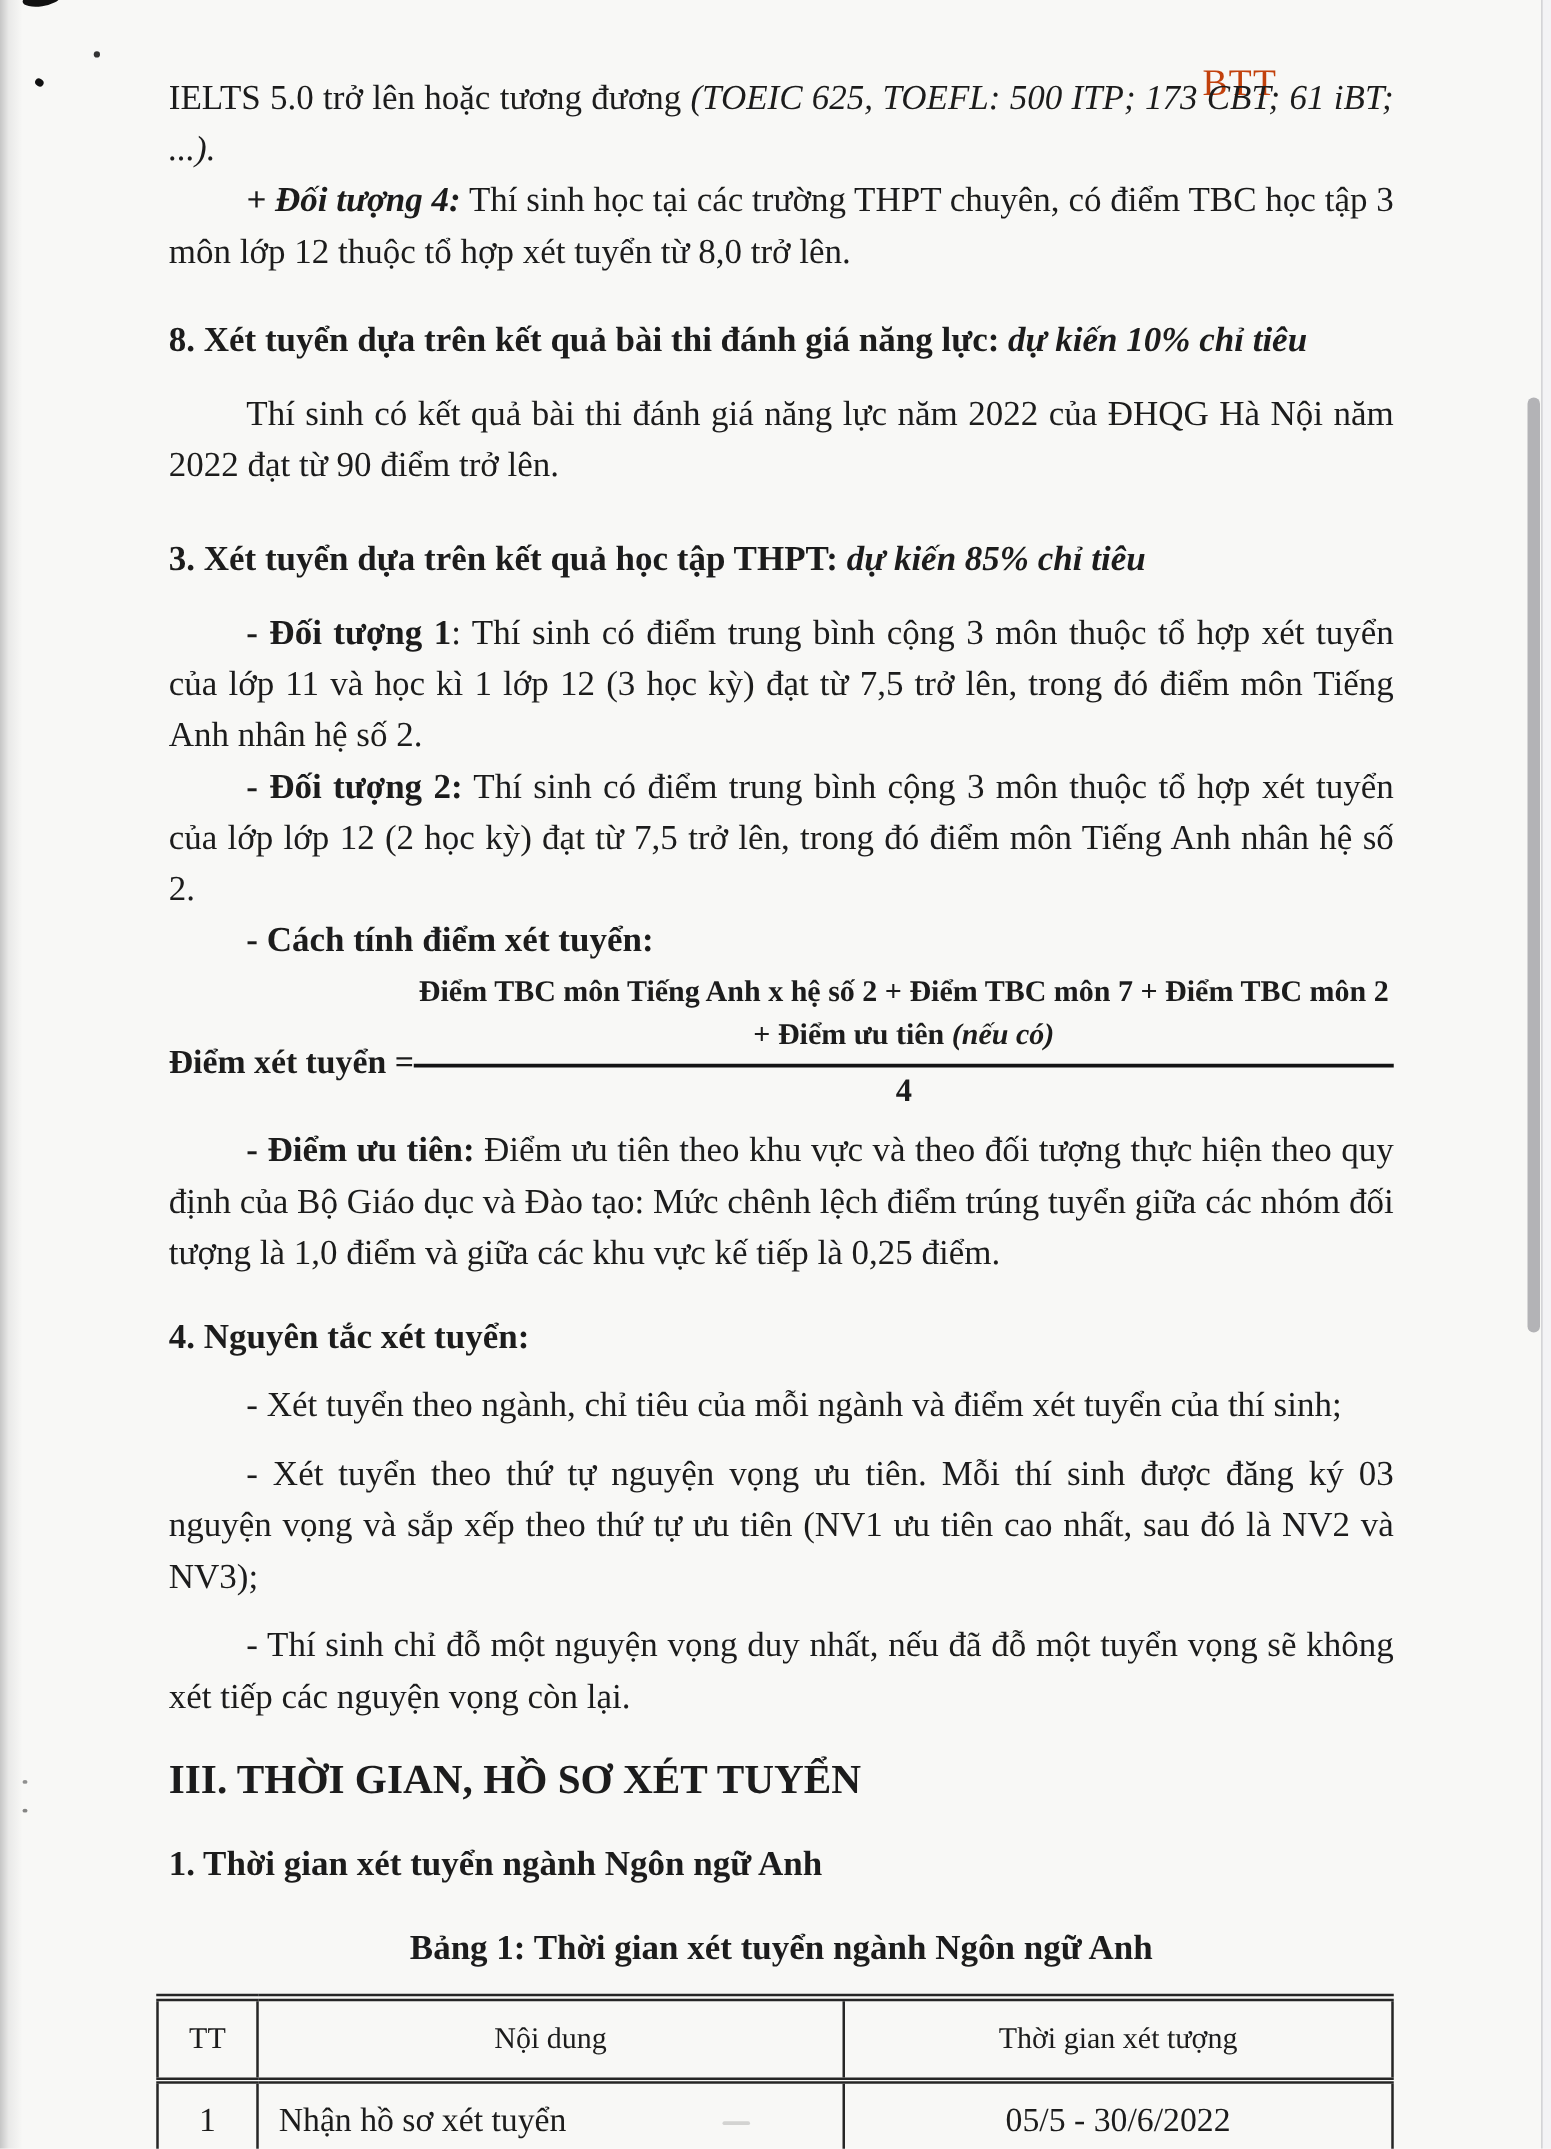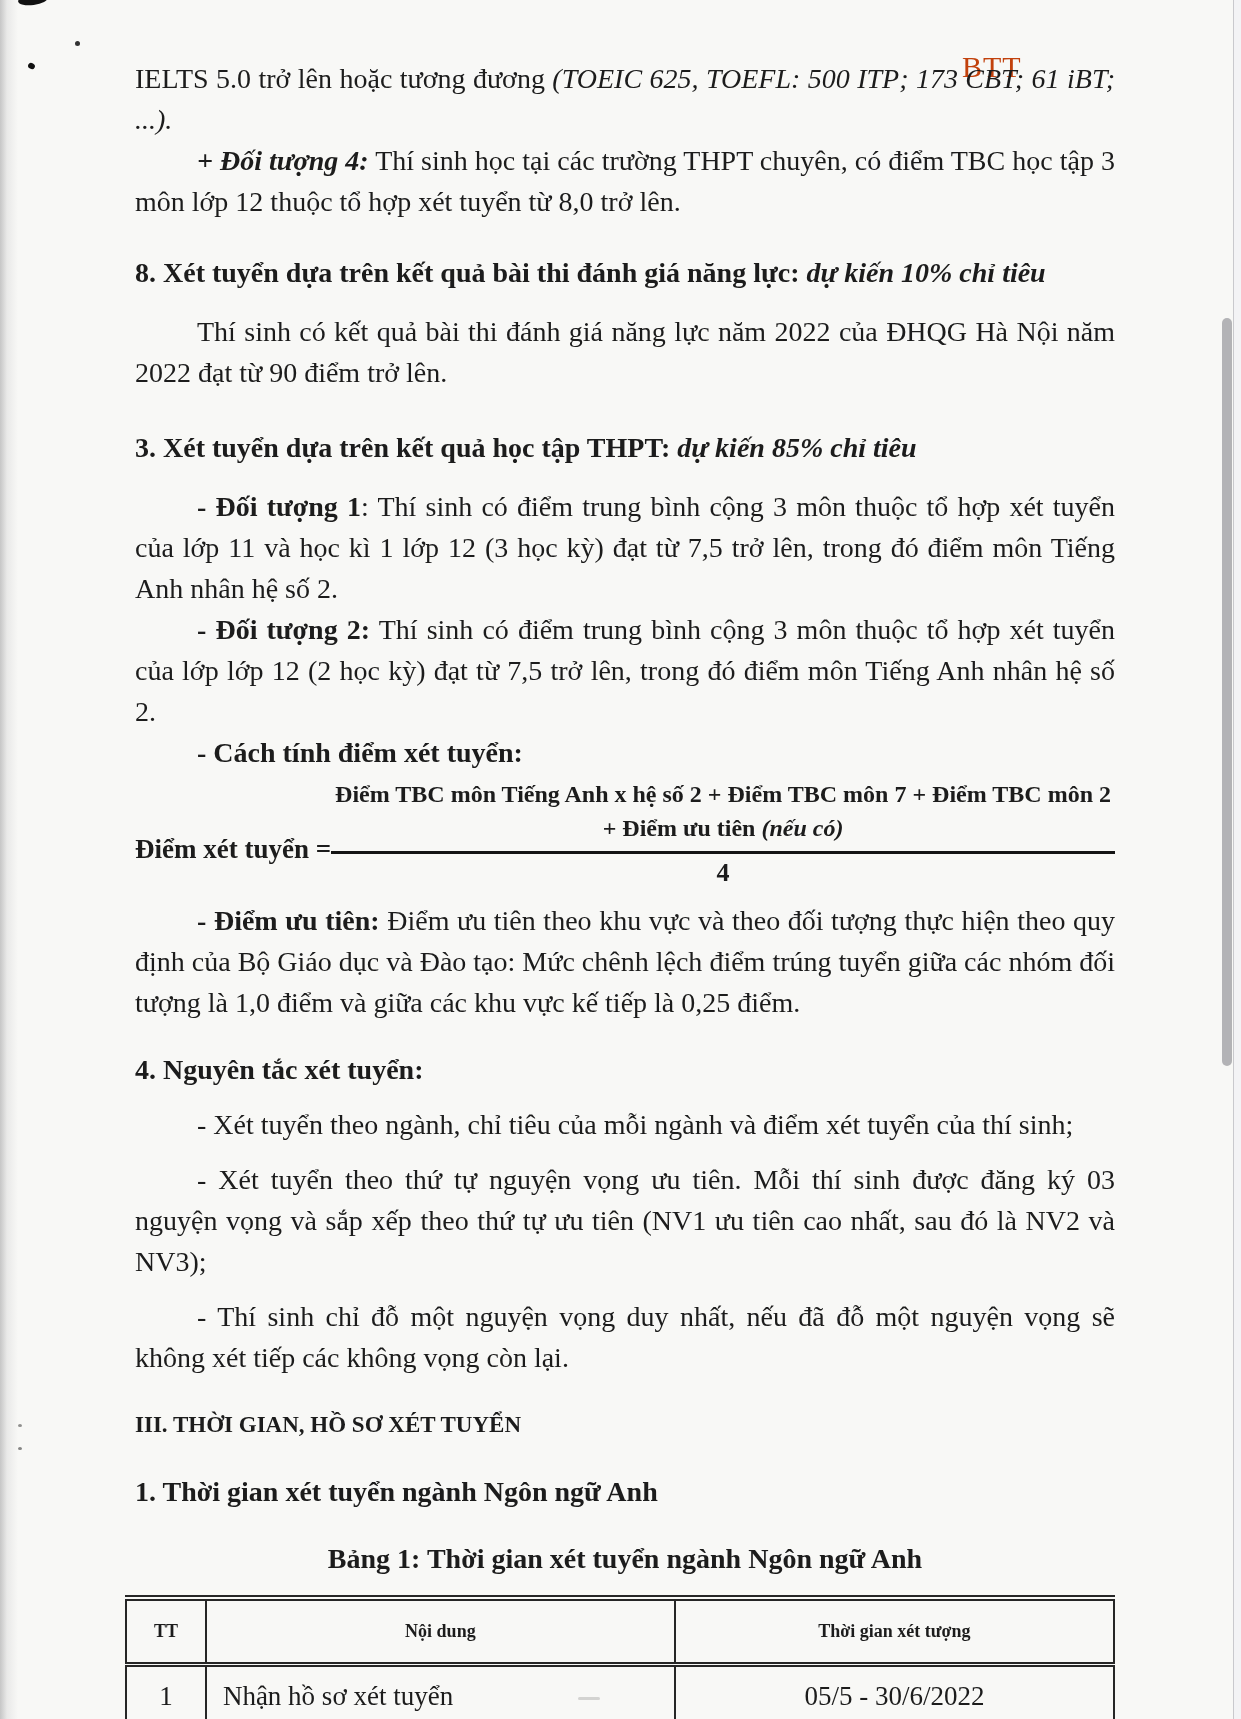--- a/index.html
+++ b/index.html
@@ -62,35 +62,35 @@
   .formula { display:flex; margin-top:4px; margin-bottom:10px; }
   .formula-label {
     flex:0 0 185px; font-weight:bold; font-size:27px;
     padding-top:52px; white-space:nowrap;
   }
   .fraction { flex:1; text-align:center; font-weight:bold; font-size:24px; line-height:34px; }
   .numerator { border-bottom:3px solid #141414; padding-bottom:6px; }
   .denominator { font-size:26px; padding-top:2px; }
 
   
-  .sec3 { font-weight:bold; font-size:23px; margin-top:26px; }
+  .sec3 { font-weight:bold; font-size:33px; margin-top:26px; }
   .sub1 { font-weight:bold; font-size:28px; margin-top:26px; }
 
   .table-title { font-weight:bold; text-align:center; margin-top:26px; font-size:28px; }
 
   table.schedule {
     border-collapse:collapse; margin-top:16px; margin-left:-10px;
     width:990px; font-size:27px;
   }
   table.schedule th, table.schedule td {
     border:2px solid #262626; vertical-align:middle;
   }
   table.schedule thead th {
     border-top:6px double #262626; border-bottom:5px double #262626;
-    font-size:18px; padding:10px 8px; text-align:center; font-weight:bold;
+    font-size:24px; padding:10px 8px; text-align:center; font-weight:normal;
   }
   td.c-tt { width:80px; text-align:center; }
   td.c-nd { width:470px; text-align:left; padding:8px 16px; }
   td.c-tg { width:440px; text-align:center; }
   tr.r1 td { height:62px; }
 </style>
 </head>
 <body>
 
 <div class="page">
@@ -136,21 +136,21 @@
     </div>
 
     <p class="just ind"><span class="b">- Điểm ưu tiên:</span><span> Điểm ưu tiên theo khu vực và theo đối tượng thực hiện theo quy định của Bộ Giáo dục và Đào tạo: Mức chênh lệch điểm trúng tuyển giữa các nhóm đối tượng là 1,0 điểm và giữa các khu vực kế tiếp là 0,25 điểm.</span></p>
 
     <h2 class="heading" style="margin-top:26px; margin-bottom:14px;">4. Nguyên tắc xét tuyển:</h2>
 
     <p class="ind">- Xét tuyển theo ngành, chỉ tiêu của mỗi ngành và điểm xét tuyển của thí sinh;</p>
 
     <p class="just ind sp-top">- Xét tuyển theo thứ tự nguyện vọng ưu tiên. Mỗi thí sinh được đăng ký 03 nguyện vọng và sắp xếp theo thứ tự ưu tiên (NV1 ưu tiên cao nhất, sau đó là NV2 và NV3);</p>
 
-    <p class="just ind sp-top">- Thí sinh chỉ đỗ một nguyện vọng duy nhất, nếu đã đỗ một nguyện vọng sẽ không xét tiếp các không vọng còn lại.</p>
+    <p class="just ind sp-top">- Thí sinh chỉ đỗ một nguyện vọng duy nhất, nếu đã đỗ một tuyển vọng sẽ không xét tiếp các nguyện vọng còn lại.</p>
 
     <h2 class="sec3">III. THỜI GIAN, HỒ SƠ XÉT TUYỂN</h2>
 
     <h3 class="sub1">1. Thời gian xét tuyển ngành Ngôn ngữ Anh</h3>
 
     <div class="table-title">Bảng 1: Thời gian xét tuyển ngành Ngôn ngữ Anh</div>
 
     <table class="schedule">
       <thead>
         <tr>

